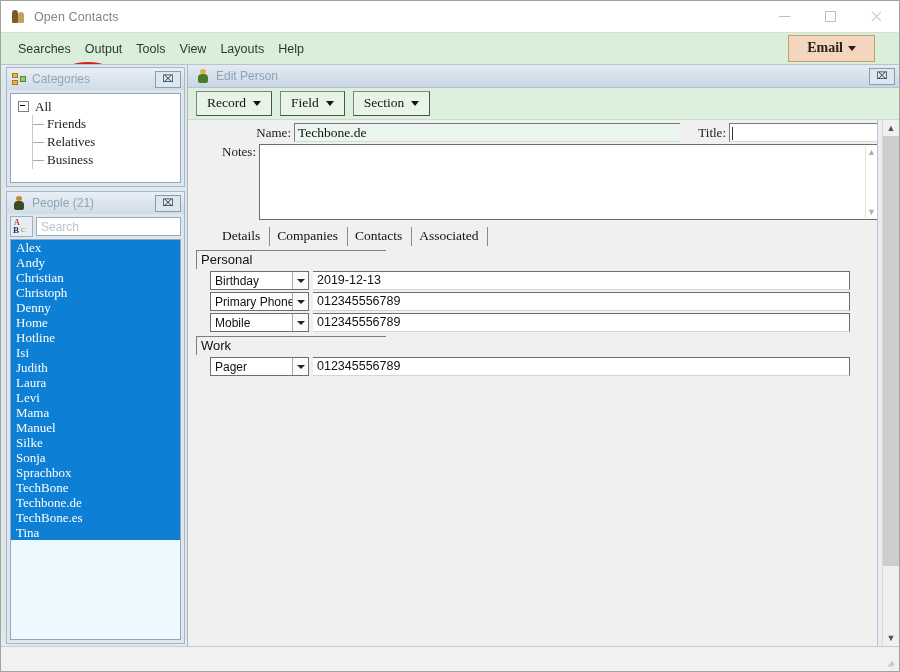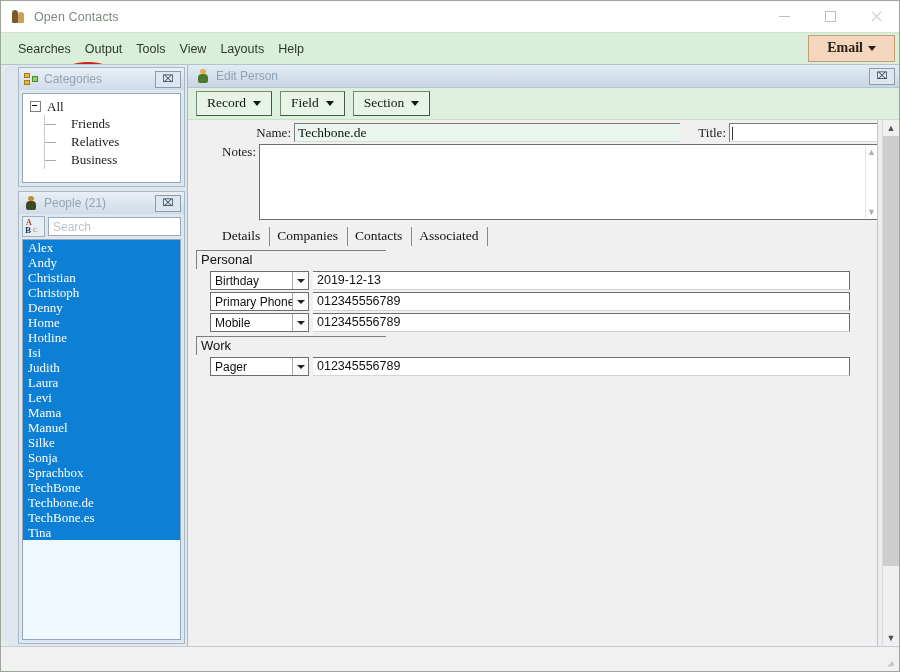--- a/index.html
+++ b/index.html
@@ -103,21 +103,21 @@
   .menu-item {
     font-family: "Liberation Sans", sans-serif;
     font-size: 12.5px;
     color: #2c3a2c;
     padding: 3px 7px;
     cursor: default;
     white-space: nowrap;
   }
   #menu-spacer { flex: 1 1 auto; }
   #email-button {
-    margin-right: 4px;
+    margin-right: 24px;
     background: #f3d6bd;
     border: 1px solid #c39c73;
     padding: 4px 18px 5px 18px;
     font-family: "Liberation Serif", serif;
     font-size: 14px;
     font-weight: bold;
     color: #2a2018;
     display: flex;
     align-items: center;
     gap: 5px;
@@ -150,21 +150,21 @@
   }
 
   
   #left-col {
     width: 186px;
     flex: 0 0 auto;
     display: flex;
     flex-direction: column;
     background: #dfe6ec;
     box-sizing: border-box;
-    padding: 2px 2px 2px 17px;
+    padding: 2px 2px 2px 5px;
     border-radius: 13px;
   }
   .panel {
     background: #dfe7ee;
     border: 1px solid #a8b8c6;
     box-sizing: border-box;
     display: flex;
     flex-direction: column;
     margin-bottom: 4px;
   }
@@ -235,21 +235,20 @@
   .tree-toggle:before {
     content: ''; position: absolute; left: 1px; top: 3px;
     width: 5px; height: 1px; background: #000;
   }
   .tree-label { font-family: "Liberation Serif", serif; font-size: 13px; }
   .tree-child {
     display: flex; align-items: center;
     height: 18px;
     padding-left: 18px;
     position: relative;
-    gap: 12px;
   }
   .tree-child .elbow {
     width: 12px; height: 1px;
     background: #a9a9a9;
     margin-right: 3px;
     flex: 0 0 auto;
   }
   .tree-child .vline {
     position: absolute; left: 18px; top: 0;
     width: 1px; height: 100%;

